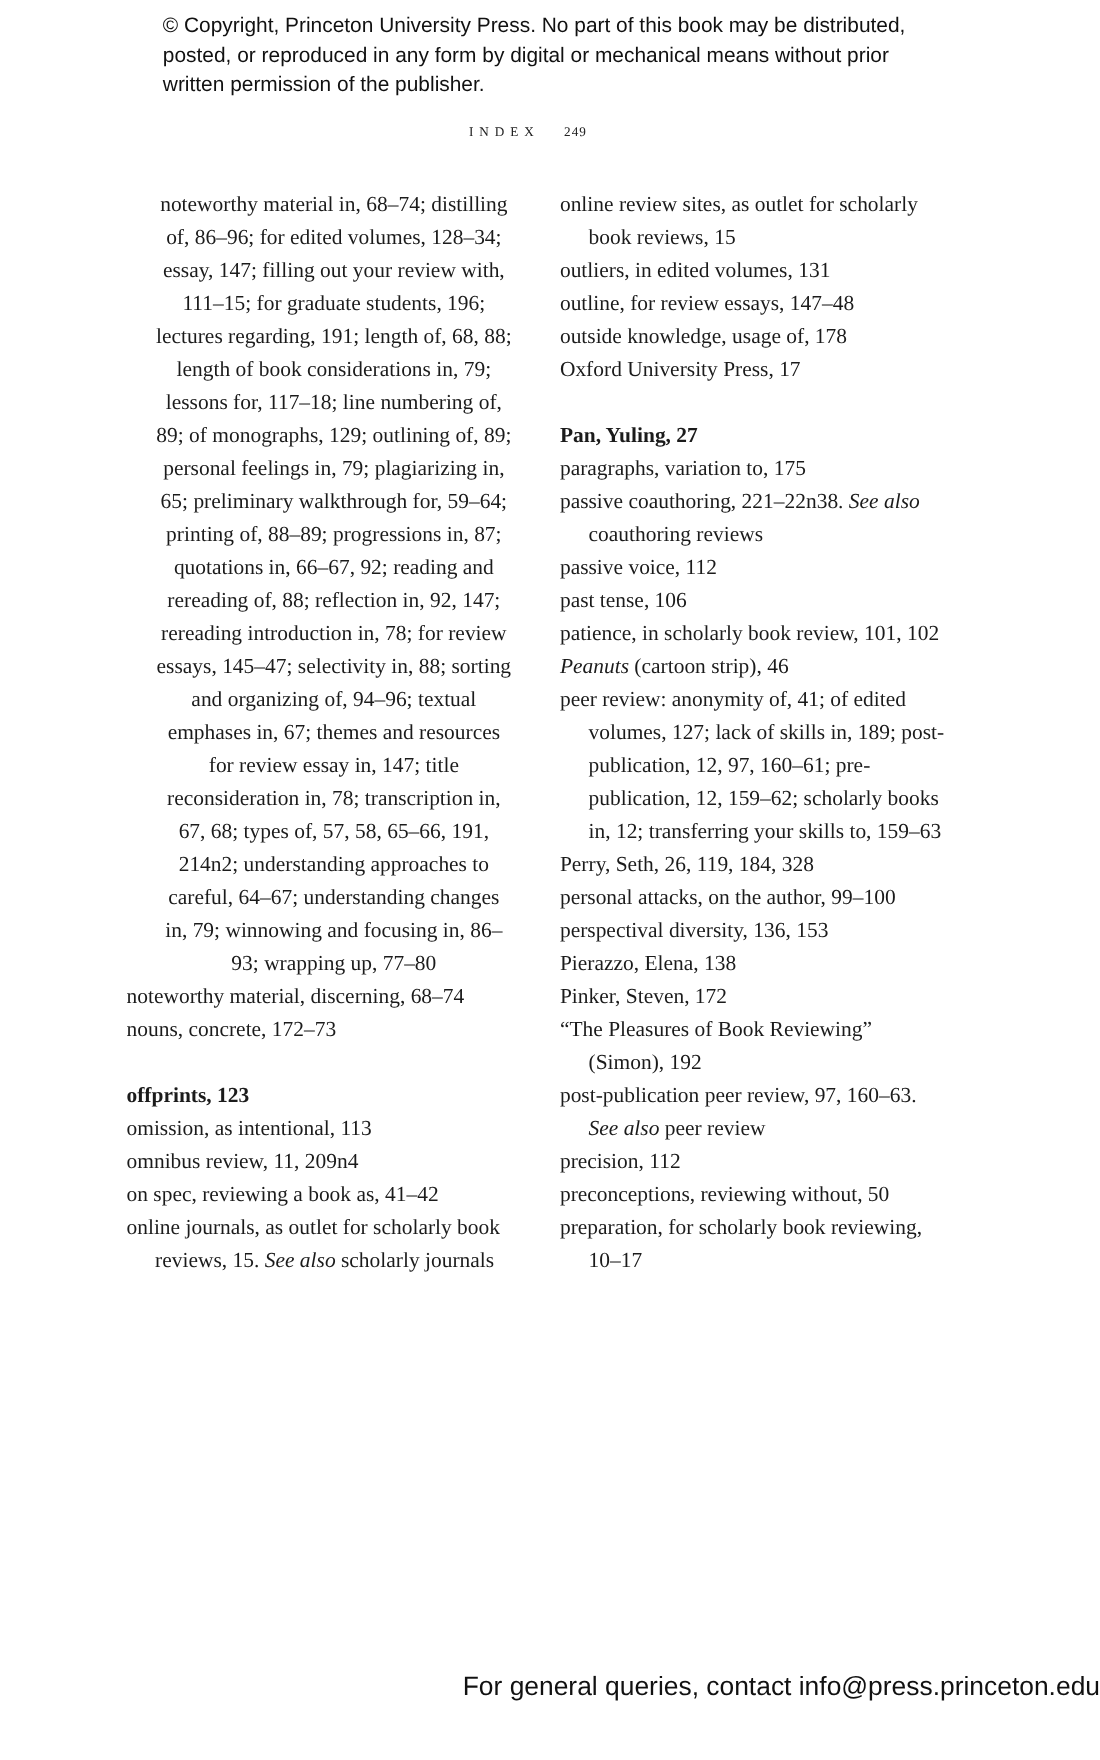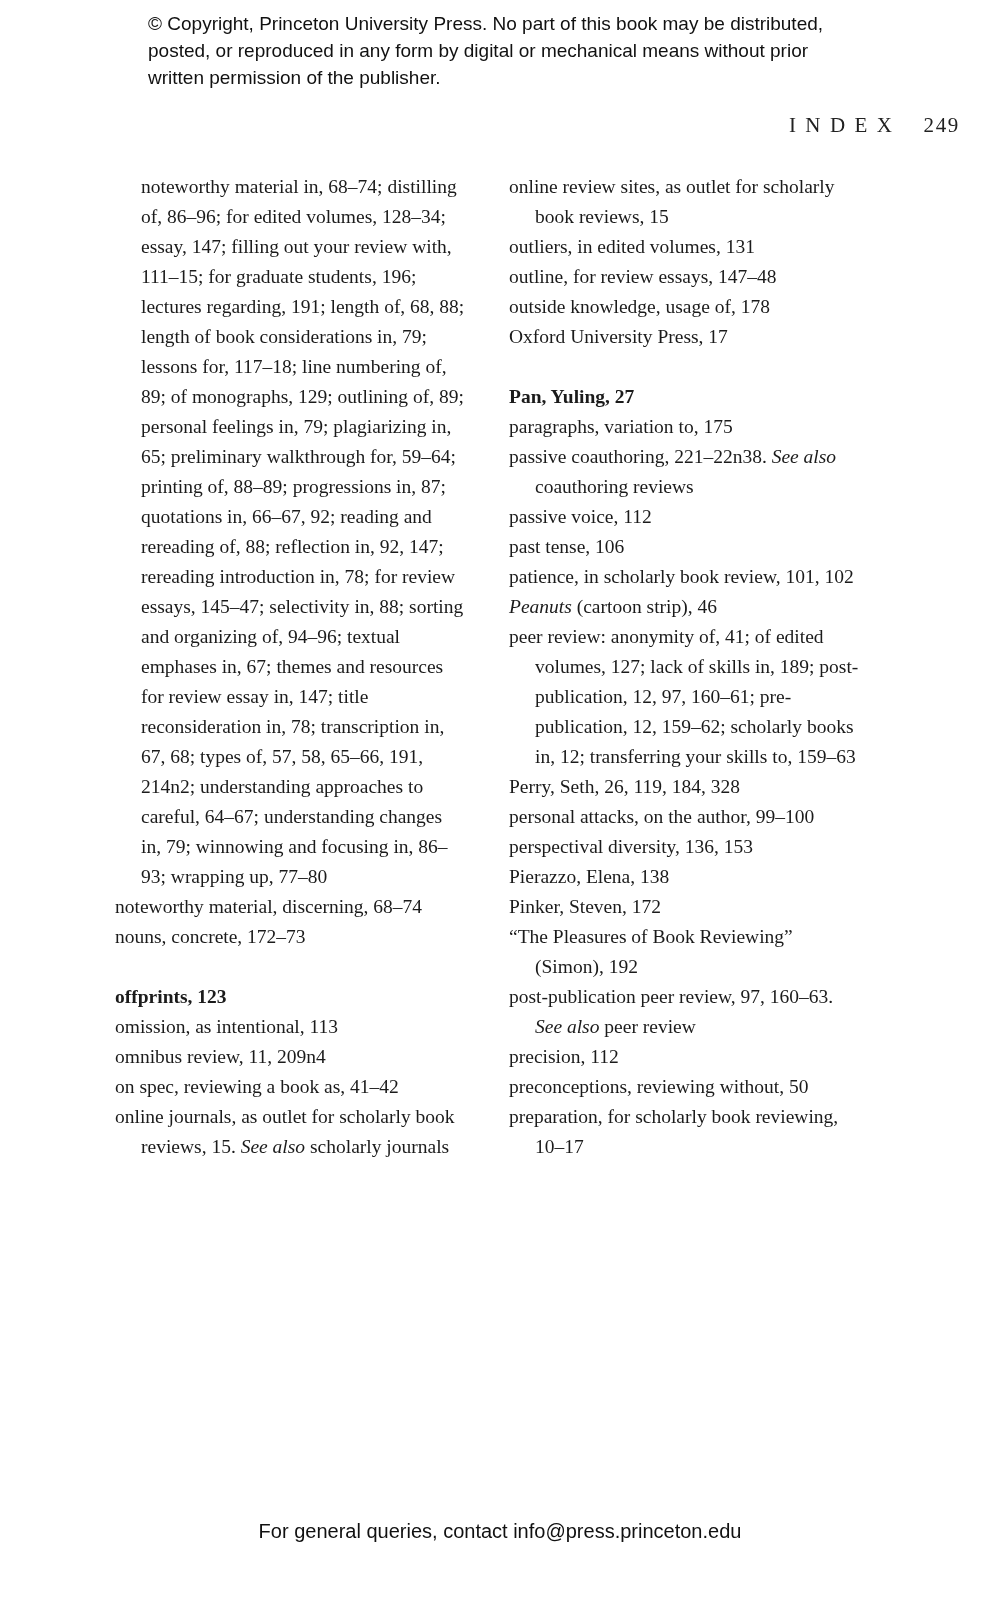--- a/index.html
+++ b/index.html
@@ -13,46 +13,46 @@
   .copyright {
     position: absolute;
     top: 10px; left: 148px; width: 700px;
     font-family: "Liberation Sans", sans-serif;
     font-size: 19px; line-height: 27px;
     color: #111;
   }
   .page-header {
     position: absolute;
     top: 113px; left: 0; width: 960px;
-    text-align: right;
-    font-size: 21px;
+    text-align: center;
+    font-size: 12px;
     color: #222;
   }
   .index-title { letter-spacing: 0.45em; }
   .page-number { margin-left: 22px; letter-spacing: 0.08em; }
   .columns {
     position: absolute;
     top: 172px; left: 115px; width: 745px;
     display: flex; gap: 43px;
   }
   .col {
     width: 351px;
     font-size: 19.5px;
     line-height: 30px;
   }
   .entry { padding-left: 26px; text-indent: -26px; }
-  .entry.cont { text-indent: 0; }
+  .entry.cont { text-indent: 0; text-align: center; }
   .entry.gap { margin-top: 30px; font-weight: bold; }
   .entry i { }
   .footer {
     position: absolute;
     top: 1520px; left: 0; width: 1000px;
-    text-align: center;
+    text-align: right;
     font-family: "Liberation Sans", sans-serif;
-    font-size: 20px;
+    font-size: 24px;
     color: #111;
   }
 </style>
 </head>
 <body>
 
 <div class="copyright">© Copyright, Princeton University Press. No part of this book may be distributed, posted, or reproduced in any form by digital or mechanical means without prior written permission of the publisher.</div>
 
 <div class="page-header">
   <span class="index-title">INDEX</span><span class="page-number">249</span>

